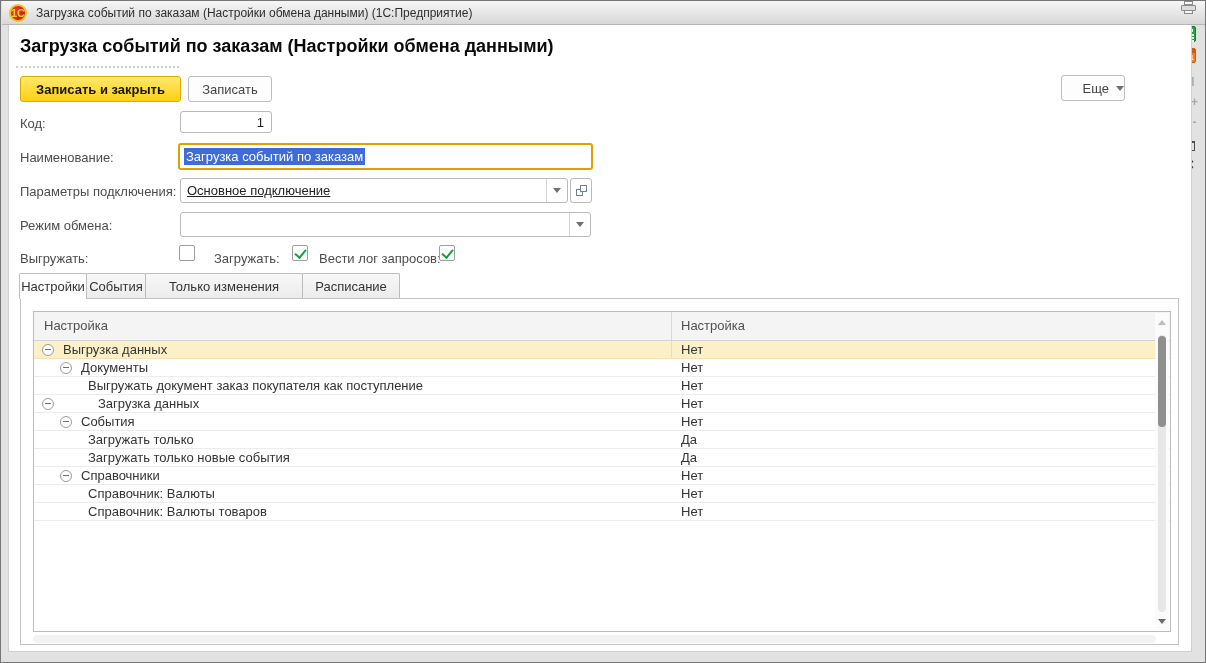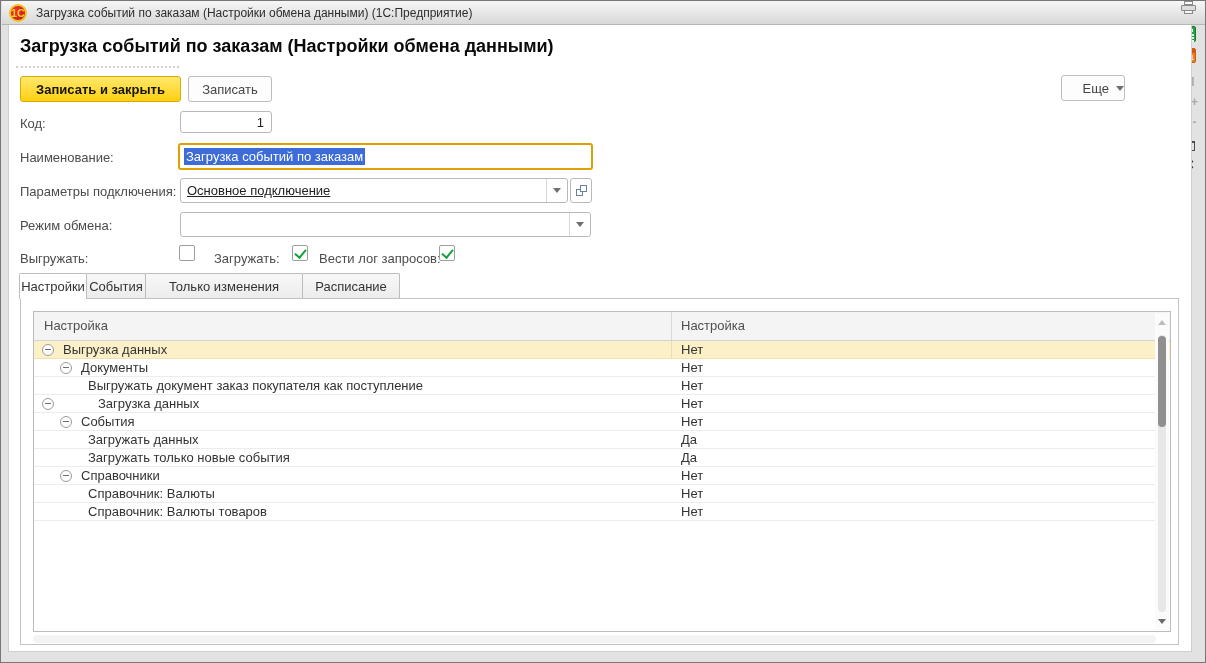--- a/index.html
+++ b/index.html
@@ -243,21 +243,21 @@
               <div class="cell-name" style="padding-left: 26px;">
                 <span class="tree-ico">
                   <i></i>
                 </span>
                 <span>События</span>
               </div>
               <div class="cell-value">Нет</div>
             </div>
             <div class="trow">
               <div class="cell-name" style="padding-left: 54px;">
-                <span>Загружать данных</span>
+                <span>Загружать только</span>
               </div>
               <div class="cell-value">Да</div>
             </div>
             <div class="trow">
               <div class="cell-name" style="padding-left: 54px;">
                 <span>Загружать только новые события</span>
               </div>
               <div class="cell-value">Да</div>
             </div>
             <div class="trow">

